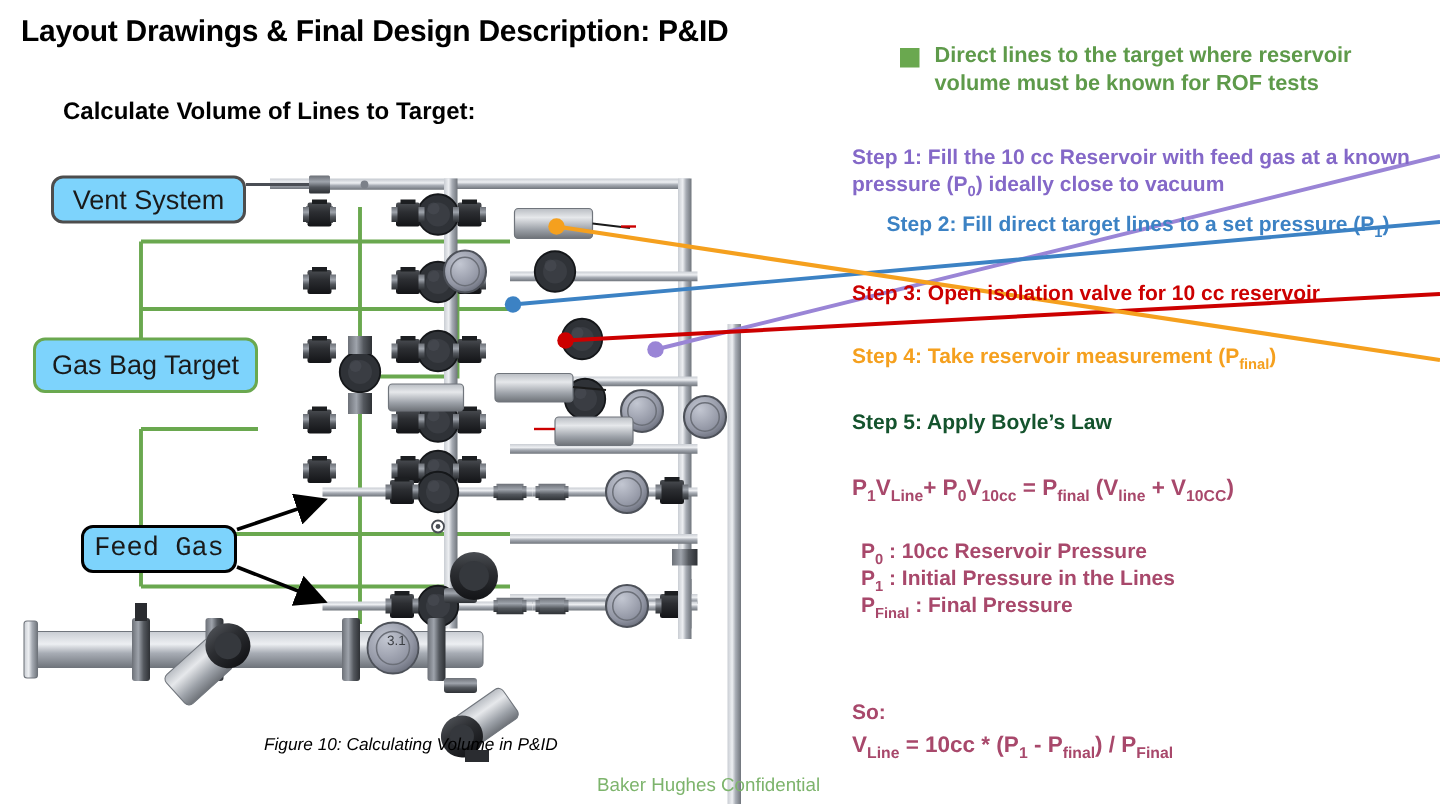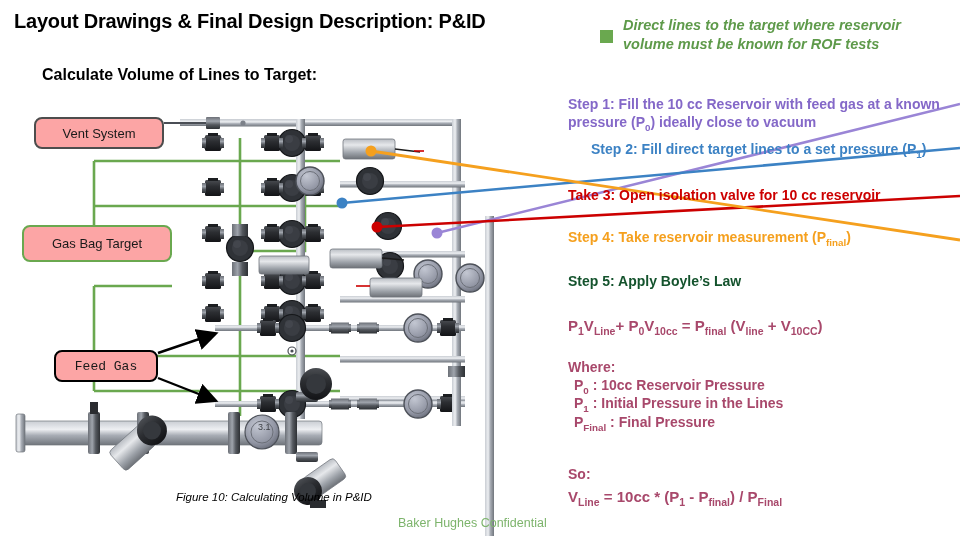--- a/index.html
+++ b/index.html
@@ -24,22 +24,22 @@
     font-size:16px; font-weight:bold; color:#000000;
     white-space:nowrap;
   }
 
   
   .diagram { position:absolute; left:0; top:96px; width:560px; height:444px; }
   .diagram svg { display:block; }
 
   
   .legend-row {
-    position:absolute; left:600px; top:16px; width:350px;
-    display:flex; align-items:center; gap:10px;font-style:italic;
+    position:absolute; left:600px; top:28px; width:350px;
+    display:flex; align-items:flex-start; gap:10px;
   }
   .legend-swatch {
     width:13px; height:13px; background:#6AA84F;
     margin-top:4px; flex:0 0 auto;
   }
   .legend-text {
     font-size:14.5px; font-weight:bold; color:#5E9A4A;
     line-height:1.30;
   }
 
@@ -67,23 +67,23 @@
     font-size:11.5px; font-style:italic; color:#000000;
     font-family:"Liberation Sans", sans-serif; white-space:nowrap;
   }
   .footer-conf {
     position:absolute; left:398px; top:516px;
     font-size:12.5px; color:#7DB46C; white-space:nowrap;
   }
 
   
   .dbox {
-    position:absolute; background:#fca5a5;
+    position:absolute; background:#7dd3fc;
     border-radius:8px; display:flex; align-items:center;
-    justify-content:center; font-size:13px; color:#1a1a1a;
+    justify-content:center; font-size:18px; color:#1a1a1a;
     white-space:nowrap;
   }
   #vent-box  { left:34px;  top:117px; width:130px; height:32px; border:2.2px solid #4D4D4D; }
   #gasbag-box{ left:22px;  top:225px; width:150px; height:37px; border:2.2px solid #6AA84F; }
   #feed-box  { left:54px;  top:350px; width:104px; height:32px; border:2.2px solid #000000;font-family:Liberation Mono, monospace; }
 </style>
 </head>
 <body>
 
 <div class="slide">
@@ -347,40 +347,39 @@
     <span>Step 1:</span>
     <span>Fill the 10 cc Reservoir with feed gas at a known pressure (P</span><sub>0</sub><span>) ideally close to vacuum</span>
   </div>
 
   <div class="step s2">
     <span>Step 2:</span>
     <span>Fill direct target lines to a set pressure (P</span><sub>1</sub><span>)</span>
   </div>
 
   <div class="step s3">
-    <span>Take 3:</span>
+    <span>Step 3:</span>
     <span>Open isolation valve for 10 cc reservoir</span>
   </div>
 
   <div class="step s4">
     <span>Step 4:</span>
     <span>Take reservoir measurement (P</span><sub>final</sub><span>)</span>
   </div>
 
   <div class="step s5">
     <span>Step 5:</span>
     <span>Apply Boyle’s Law</span>
   </div>
 
   <div class="step formula1">
     <span>P</span><sub>1</sub><span>V</span><sub>Line</sub><span>+ </span><span>P</span><sub>0</sub><span>V</span><sub>10cc</sub><span> = </span><span>P</span><sub>final</sub><span> (V</span><sub>line</sub><span> + V</span><sub>10CC</sub><span>)</span>
   </div>
 
   <div class="step where">
-    <div>Where:</div>
     <div class="indent">
       <span>P</span><sub>0</sub><span> : 10cc Reservoir Pressure</span>
     </div>
     <div class="indent">
       <span>P</span><sub>1</sub><span> : Initial Pressure in the Lines</span>
     </div>
     <div class="indent">
       <span>P</span><sub>Final</sub><span> : Final Pressure</span>
     </div>
   </div>

